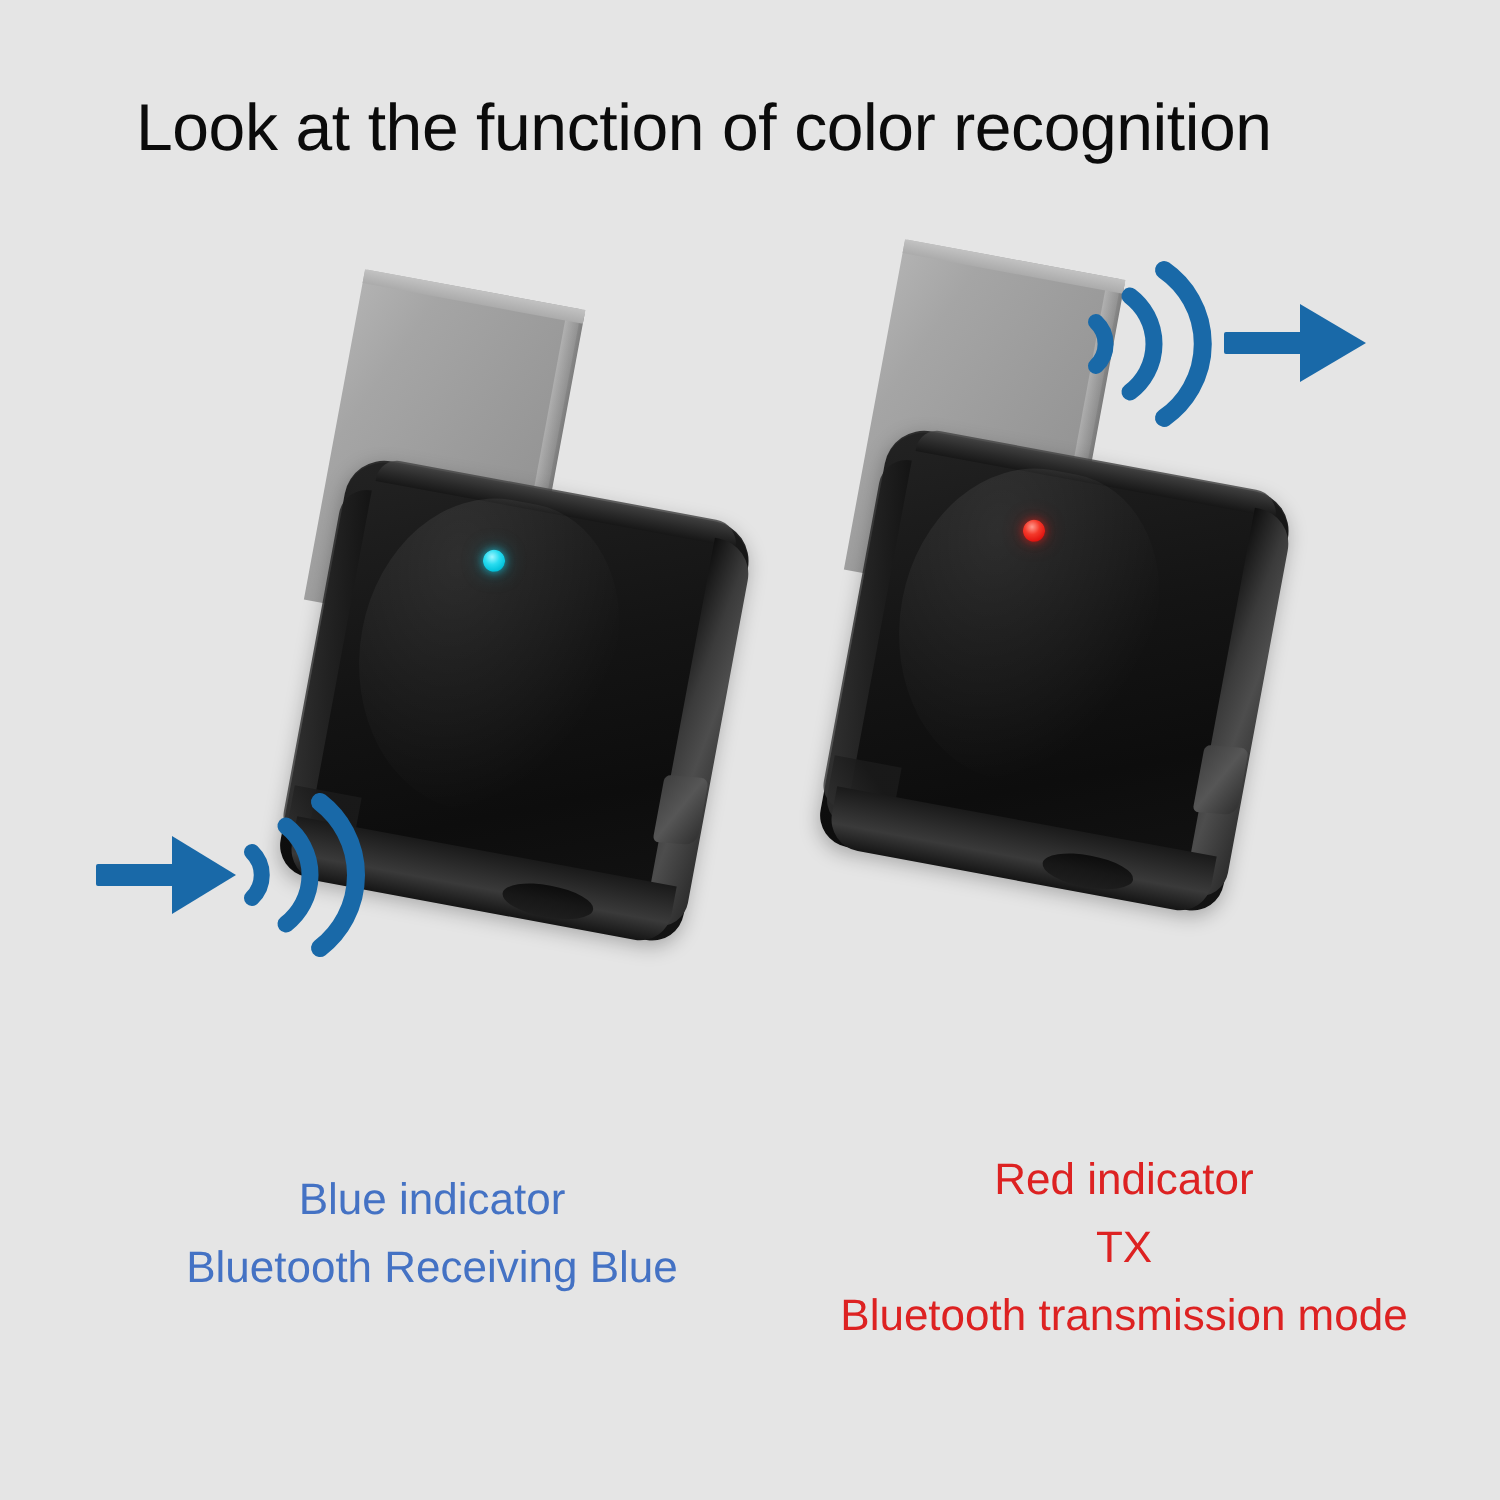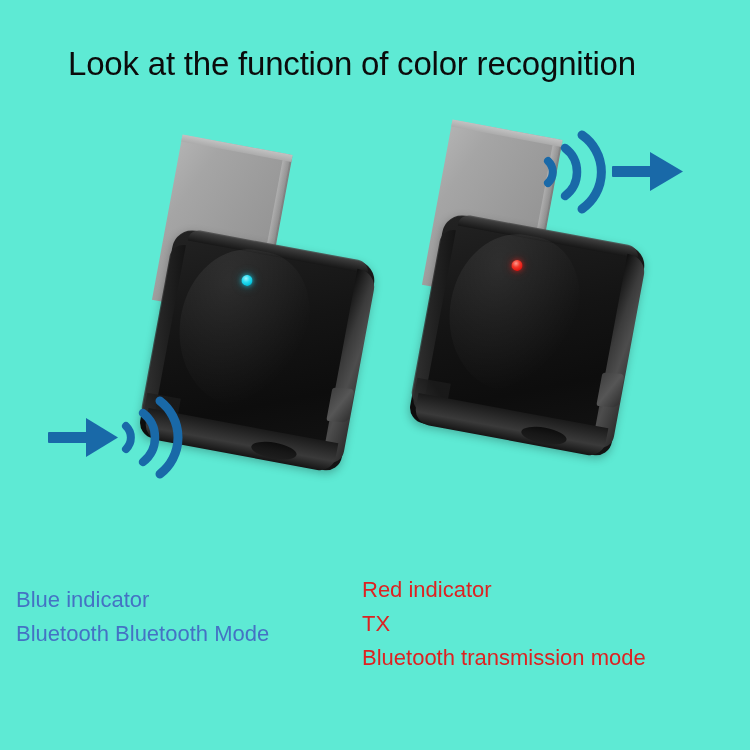--- a/index.html
+++ b/index.html
@@ -9,21 +9,21 @@
   }
   body {
     font-family: "Liberation Sans", sans-serif;
     -webkit-font-smoothing: antialiased;
   }
 
   #canvas {
     position: relative;
     width: 750px;
     height: 750px;
-    background: #5eead4;
+    background: #e5e5e5;
     overflow: hidden;
   }
 
   
   #page-title {
     position: absolute;
     left: 68px;
     top: 43px;
     font-size: 33px;
     line-height: 42px;
@@ -223,20 +223,21 @@
   
   .signal-icon {
     position: absolute;
   }
   #signal-rx { left: 46px;  top: 392px; width: 140px; height: 96px; }
   #signal-tx { left: 538px; top: 128px; width: 152px; height: 92px; }
 
   
   .caption-block {
     position: absolute;
+    text-align: center;
     font-size: 22px;
     line-height: 34px;
     white-space: nowrap;
   }
   #caption-rx {
     left: 16px;
     top: 583px;
     width: 400px;
     color: #4472c4;
   }
@@ -318,21 +319,21 @@
     </g>
 
     <g fill="#1969a8">
       <rect x="74" y="38" width="44" height="11" rx="1"></rect>
       <path d="M112 24 L145 43.5 L112 63 Z"></path>
     </g>
   </svg>
 
   <div class="caption-block" id="caption-rx">
     <span class="caption-line">Blue indicator</span>
-    <span class="caption-line">Bluetooth Bluetooth Mode</span>
+    <span class="caption-line">Bluetooth Receiving Blue</span>
   </div>
 
   <div class="caption-block" id="caption-tx">
     <span class="caption-line">Red indicator</span>
     <span class="caption-line">TX</span>
     <span class="caption-line">Bluetooth transmission mode</span>
   </div>
 
 </div>
 

